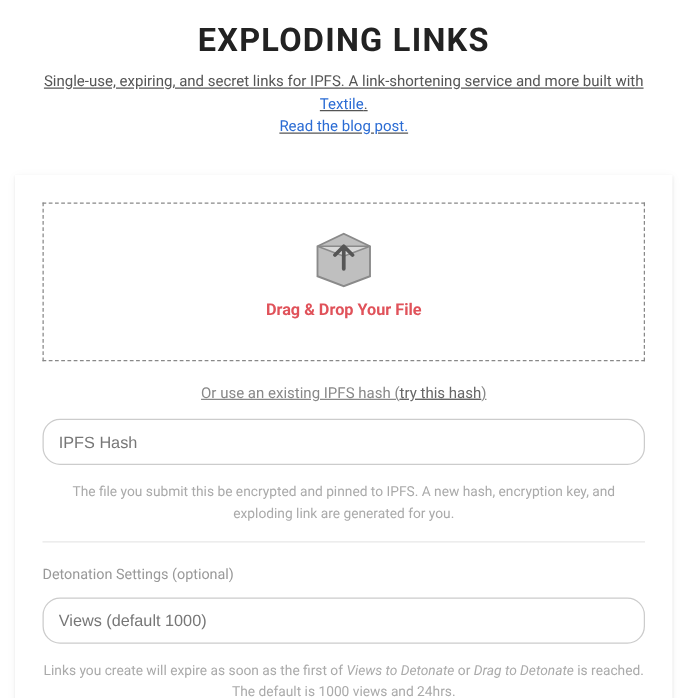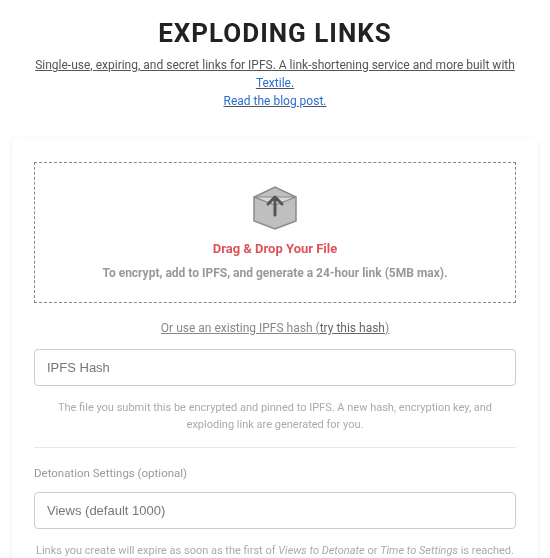--- a/index.html
+++ b/index.html
@@ -66,21 +66,21 @@
     margin: 18px 0 14px 0;
     text-decoration: underline;
   }
   .or-line a {
     color: #666;
     text-decoration: underline;
   }
   .input {
     width: 100%;
     border: 1px solid #ccc;
-    border-radius: 4px;
+    border-radius: 14px;
     padding: 10px 12px;
     font-size: 13px;
     color: #555;
     background: #fff;
   }
   .input::placeholder { color: #777; }
   .help {
     text-align: center;
     font-size: 11px;
     color: #aaa;
@@ -120,38 +120,37 @@
 
   <div class="dropzone">
     <div class="icon-wrap">
       <svg viewBox="0 0 50 46" width="50" height="46">
         <polygon points="4,12 25,2 46,12 46,36 25,44 4,36" fill="#bfbfbf" stroke="#8a8a8a" stroke-width="1.5"></polygon>
         <polygon points="4,12 25,20 46,12" fill="#d8d8d8" stroke="#8a8a8a" stroke-width="1.2"></polygon>
         <path d="M25 30 L25 12 M25 12 L18 19 M25 12 L32 19" fill="none" stroke="#555" stroke-width="3" stroke-linecap="round" stroke-linejoin="round"></path>
       </svg>
     </div>
     <div class="drop-title">Drag &amp; Drop Your File</div>
-    <div class="drop-sub">To encrypt, add to IPFS, and generate a 24-hour link (5MB max).</div>
   </div>
 
   <div class="or-line">
     <span>Or use an existing IPFS hash (</span><a href="#">try this hash</a><span>)</span>
   </div>
 
   <input type="text" class="input" placeholder="IPFS Hash" style="">
 
   <div class="help">The file you submit this be encrypted and pinned to IPFS. A new hash, encryption key, and exploding link are generated for you.</div>
 
   <hr class="sep">
 
   <div class="section-label">Detonation Settings (optional)</div>
 
   <div class="row">
     <input type="text" class="input" placeholder="Views (default 1000)" style="">
   </div>
 
   <div class="help">
-    <span>Links you create will expire as soon as the first of </span><span class="italic">Views to Detonate</span><span> or </span><span class="italic">Time to Settings</span><span> is reached. The default is 1000 views and 24hrs.</span>
+    <span>Links you create will expire as soon as the first of </span><span class="italic">Views to Detonate</span><span> or </span><span class="italic">Drag to Detonate</span><span> is reached. The default is 1000 views and 24hrs.</span>
   </div>
 
   
 
 </div>
 
 </body></html>

